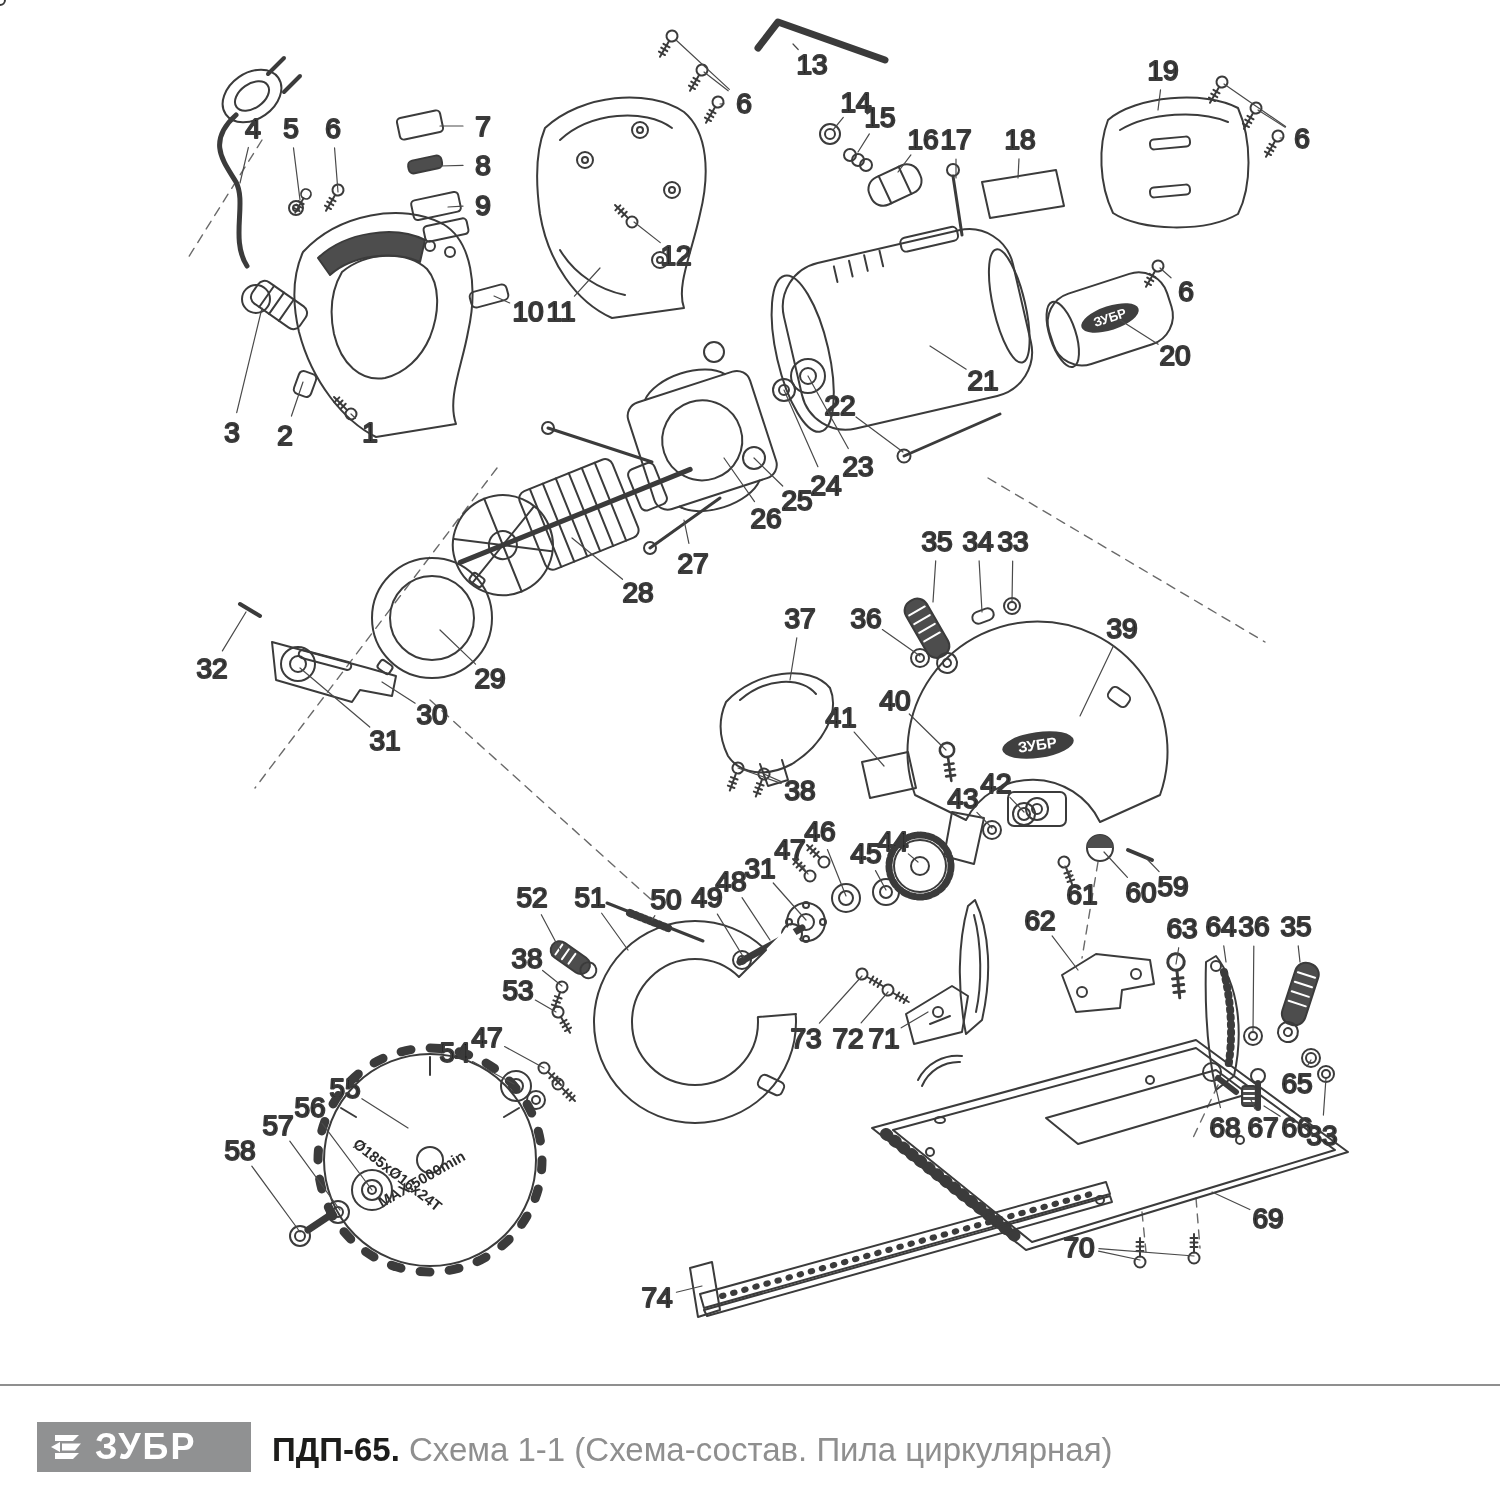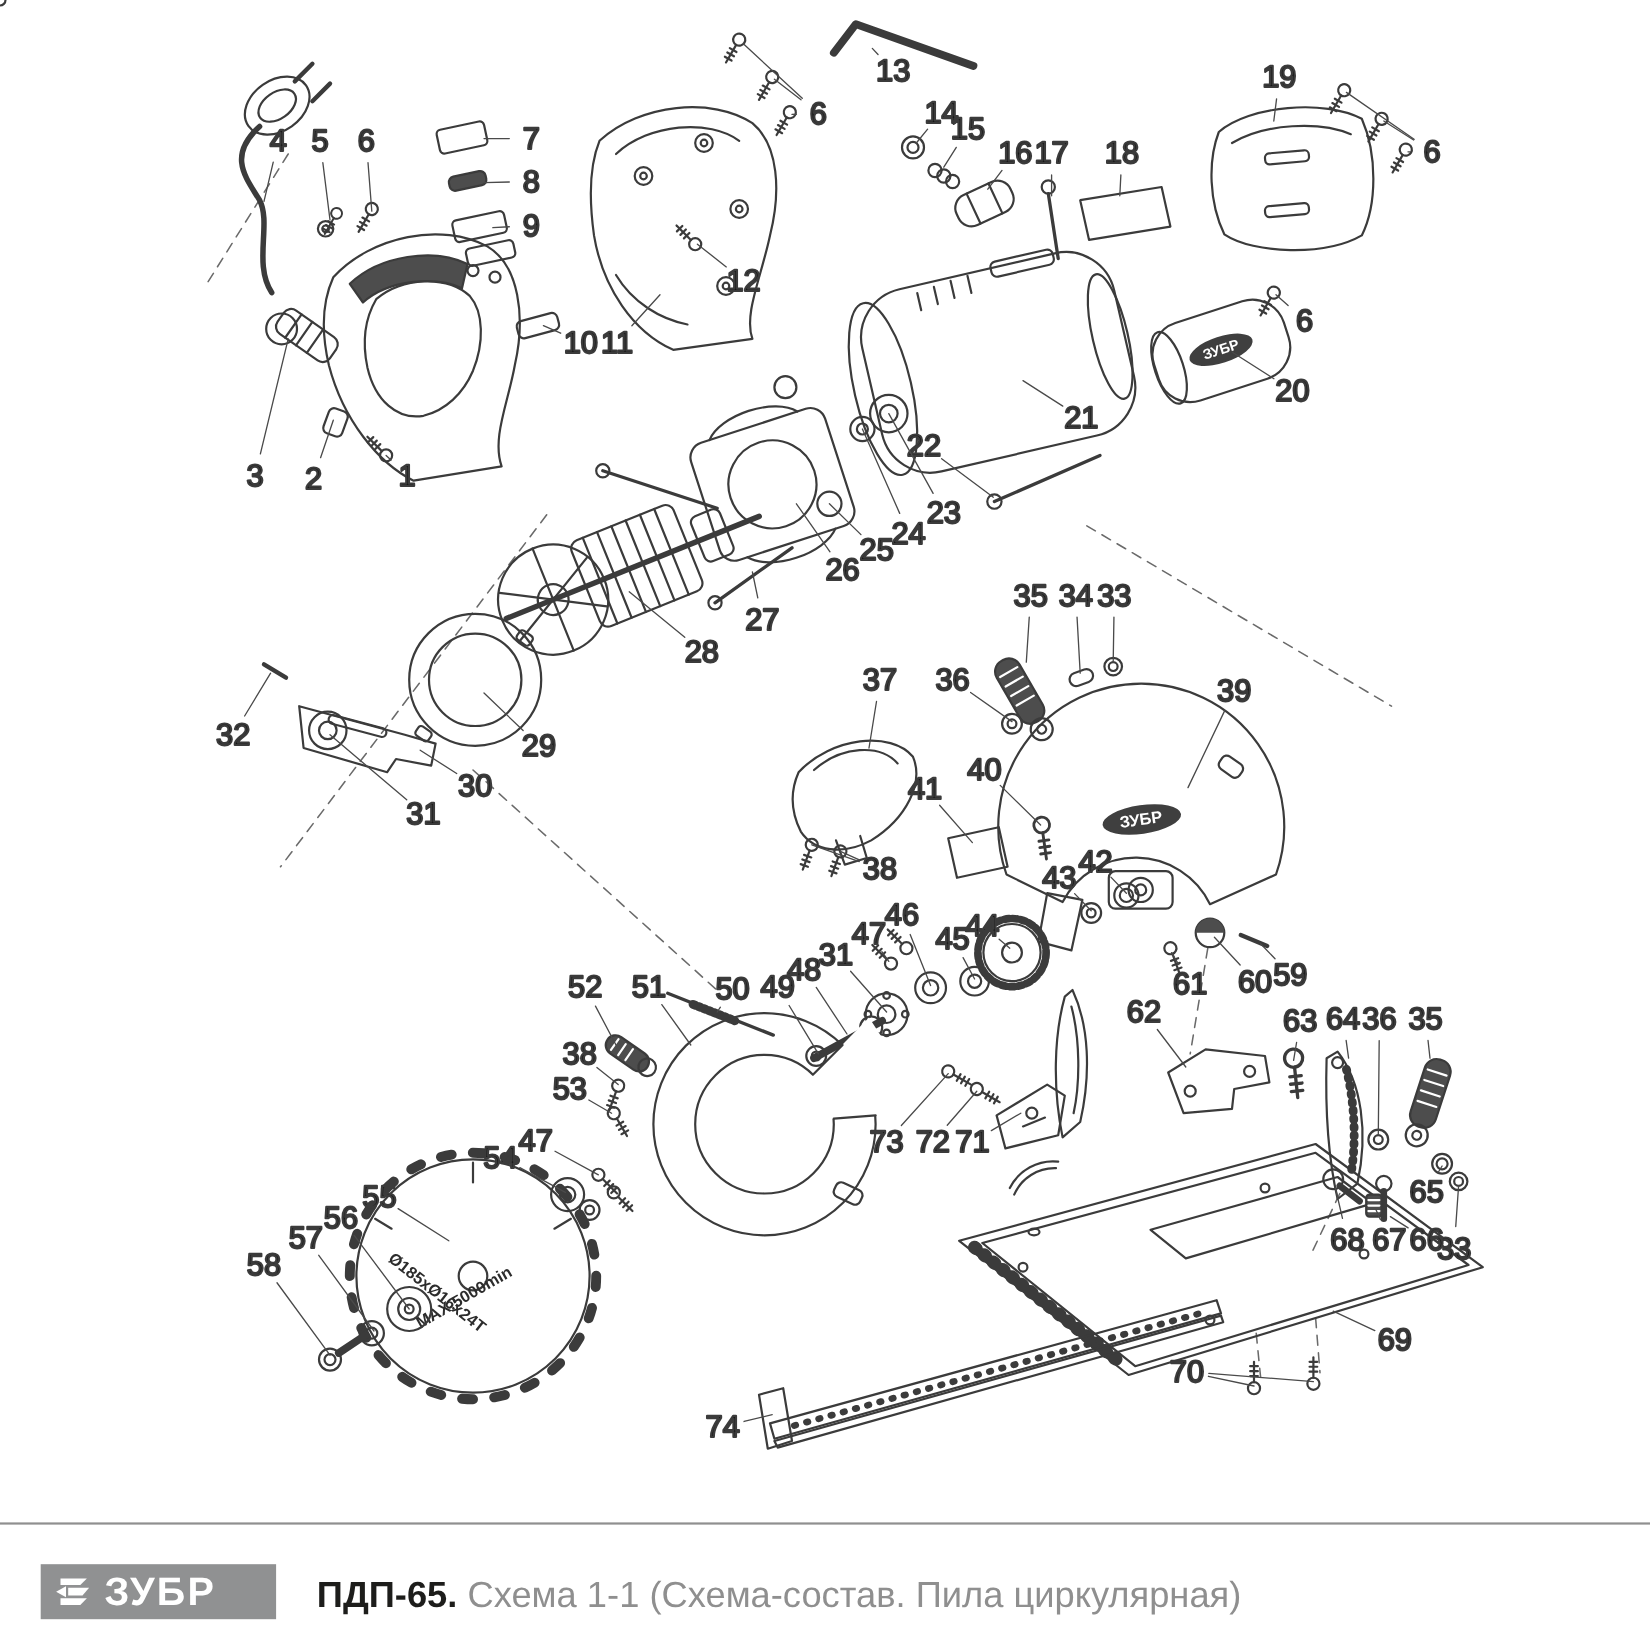--- a/index.html
+++ b/index.html
@@ -13,21 +13,21 @@
   .leader{stroke:#4a4a4a;stroke-width:1.2;fill:none;}
   .dashes{stroke:#6a6a6a;stroke-width:1.4;stroke-dasharray:9 7;fill:none;}
   .brand-text{font-family:"Liberation Sans",sans-serif;font-weight:bold;fill:#fff;
               text-anchor:middle;stroke:none;}
   .blade-text{font-family:"Liberation Sans",sans-serif;font-size:15px;fill:#2c2c2c;
               stroke:none;font-weight:bold;}
   .footer-rule{position:absolute;left:0;top:1384px;width:1500px;height:2px;background:#8f8f8f;}
   .logo{position:absolute;left:37px;top:1422px;width:214px;height:50px;background:#909192;
         display:flex;align-items:center;gap:10px;padding:0 12px;box-sizing:border-box;}
   .logo-text{color:#fff;font-weight:bold;font-size:36px;letter-spacing:2px;line-height:1;}
-  .title{position:absolute;left:272px;top:1431px;font-size:33px;white-space:nowrap;margin-left:16px;}
+  .title{position:absolute;left:272px;top:1431px;font-size:33px;white-space:nowrap;}
   .model{font-weight:bold;color:#1d1d1b;}
   .subtitle{color:#8f8f8f;}
 </style>
 </head>
 <body>
 
 <div class="stage">
 
 <svg id="diagram-svg" width="1500" height="1500" viewBox="0 0 1500 1500">
   <defs>

